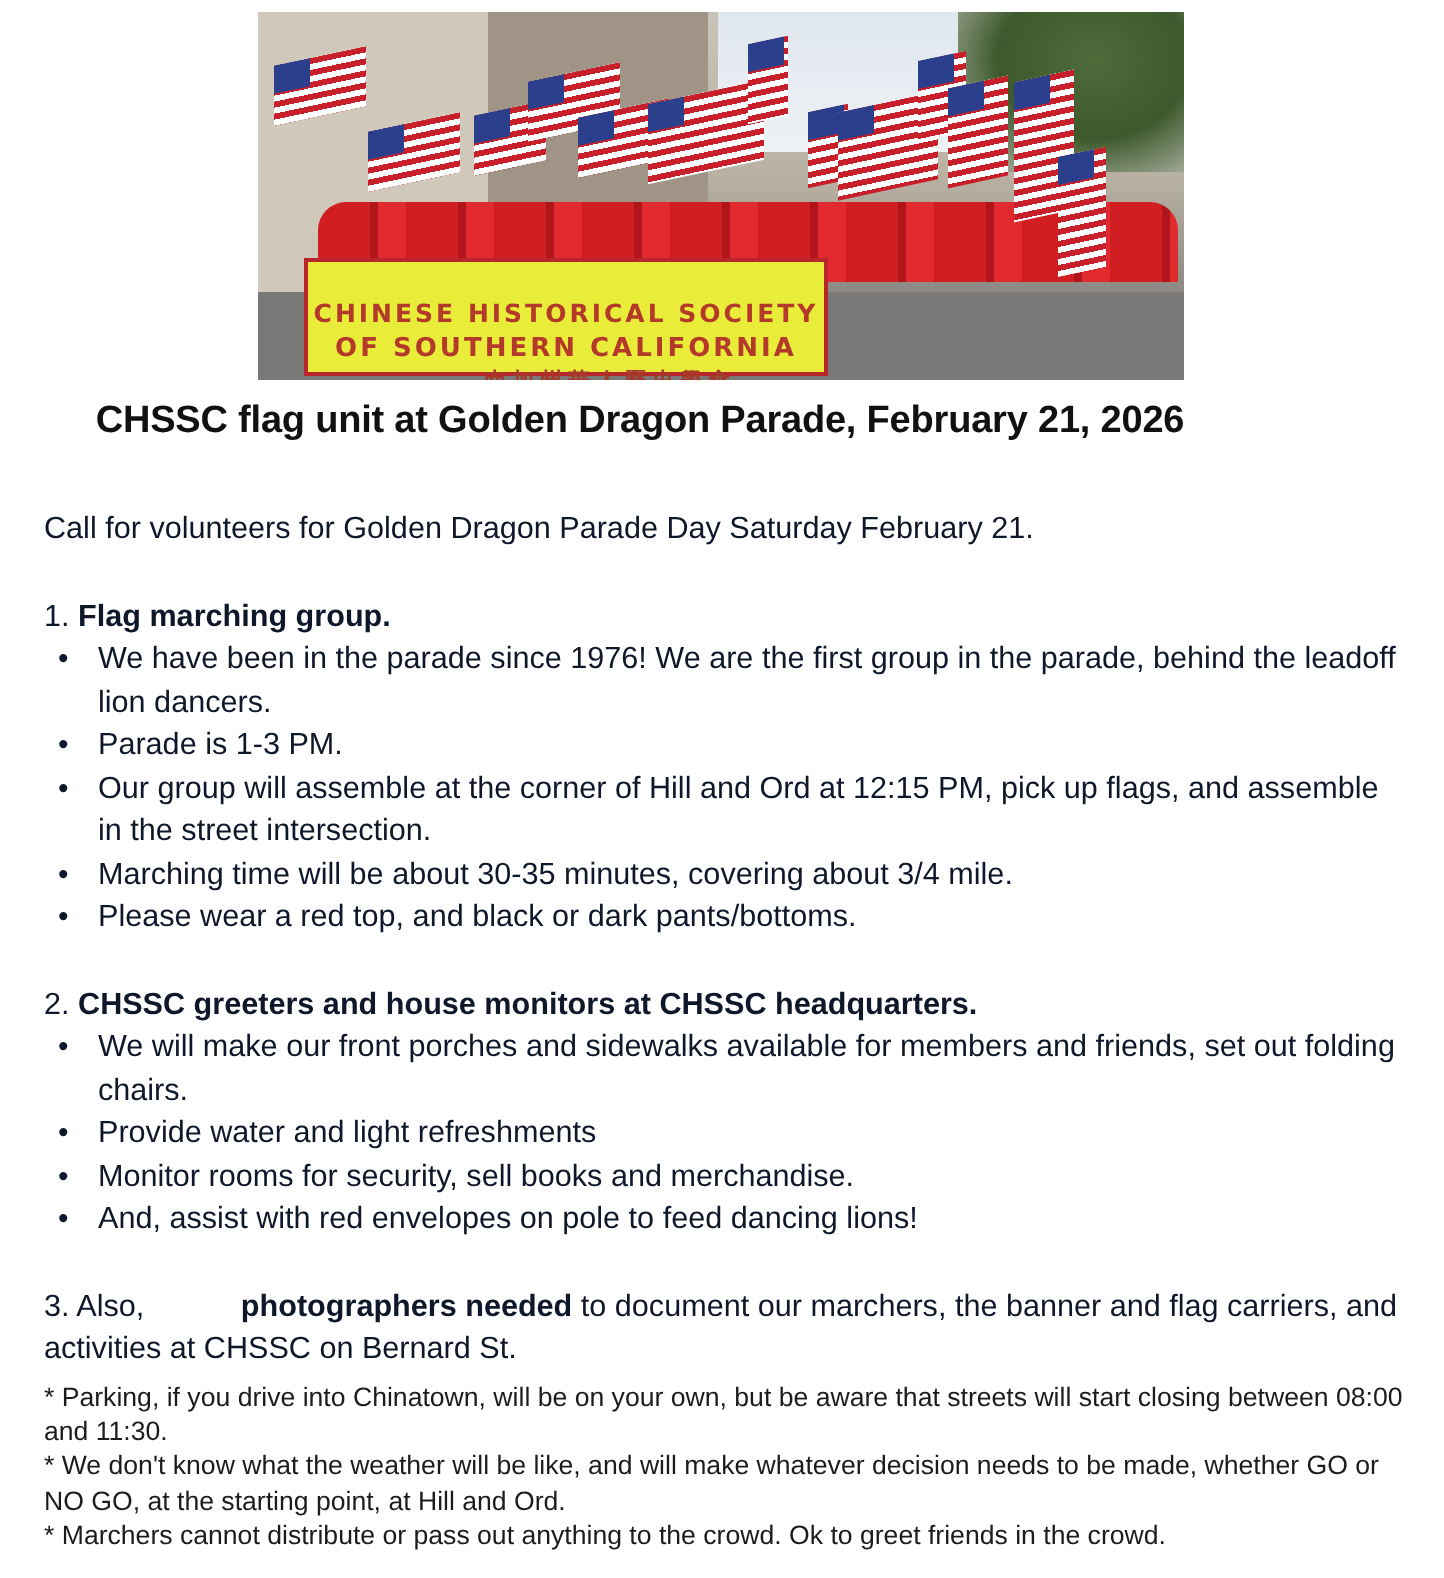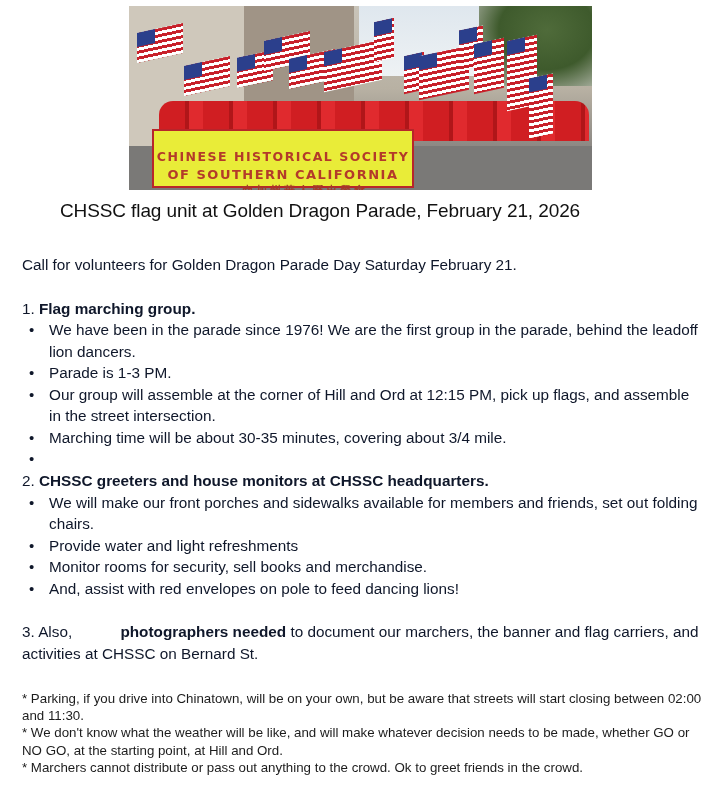--- a/index.html
+++ b/index.html
@@ -78,21 +78,21 @@
     .photo .banner .l3 {
       font-size: 11px; letter-spacing: 3px; margin-top: 4px; display: block; color: #a33a2a; padding-left: 44px;
     }
 
     
     .title {
       position: absolute;
       left: 0; top: 200px; width: 640px;
       text-align: center;
       font-size: 19px;
-      font-weight: normal;
+      font-weight: bold;
       color: #111;
       letter-spacing: -0.1px;
     }
     .content {
       position: absolute;
       left: 22px; top: 254px; width: 680px;
       font-size: 15.3px;
       line-height: 21.5px;
       color: #0f172a;
     }
@@ -161,37 +161,37 @@
   <div class="section">
     <div class="section-head">
       <span class="num">1.</span>
       <span class="bold">Flag marching group.</span>
     </div>
     <ul class="bullets">
       <li><span class="dot">•</span><span>We have been in the parade since 1976! We are the first group in the parade, behind the leadoff lion dancers.</span></li>
       <li><span class="dot">•</span><span>Parade is 1-3 PM.</span></li>
       <li><span class="dot">•</span><span>Our group will assemble at the corner of Hill and Ord at 12:15 PM, pick up flags, and assemble in the street intersection.</span></li>
       <li><span class="dot">•</span><span>Marching time will be about 30-35 minutes, covering about 3/4 mile.</span></li>
-      <li><span class="dot">•</span></li>
+      <li><span class="dot">•</span><span>Please wear a red top, and black or dark pants/bottoms.</span></li>
     </ul>
   </div>
 
   <div class="section">
     <div class="section-head">
       <span class="num">2.</span>
       <span class="bold">CHSSC greeters and house monitors at CHSSC headquarters.</span>
     </div>
     <ul class="bullets">
       <li><span class="dot">•</span><span>We will make our front porches and sidewalks available for members and friends, set out folding chairs.</span></li>
       <li><span class="dot">•</span><span>Provide water and light refreshments</span></li>
       <li><span class="dot">•</span><span>Monitor rooms for security, sell books and merchandise.</span></li>
       <li><span class="dot">•</span><span>And, assist with red envelopes on pole to feed dancing lions!</span></li>
     </ul>
   </div>
 
   <p class="photog"><span>3. Also, </span><b>photographers needed</b><span> to document our marchers, the banner and flag carriers, and activities at CHSSC on Bernard St.</span></p>
 </div>
 
 <div class="notes">
-  <p>* Parking, if you drive into Chinatown, will be on your own, but be aware that streets will start closing between 02:00 and 11:30.</p>
+  <p>* Parking, if you drive into Chinatown, will be on your own, but be aware that streets will start closing between 08:00 and 11:30.</p>
   <p>* We don't know what the weather will be like, and will make whatever decision needs to be made, whether GO or NO GO, at the starting point, at Hill and Ord.</p>
   <p>* Marchers cannot distribute or pass out anything to the crowd. Ok to greet friends in the crowd.</p>
 </div>
 
 </body></html>

